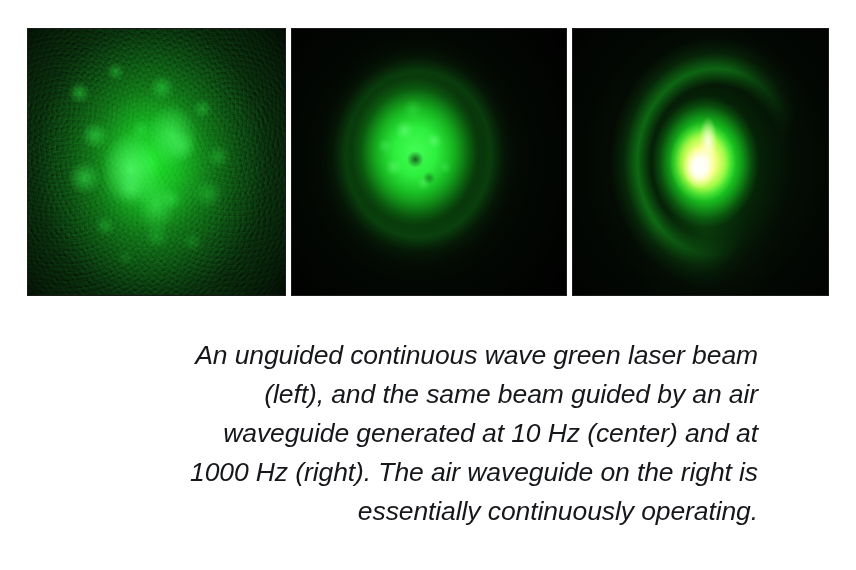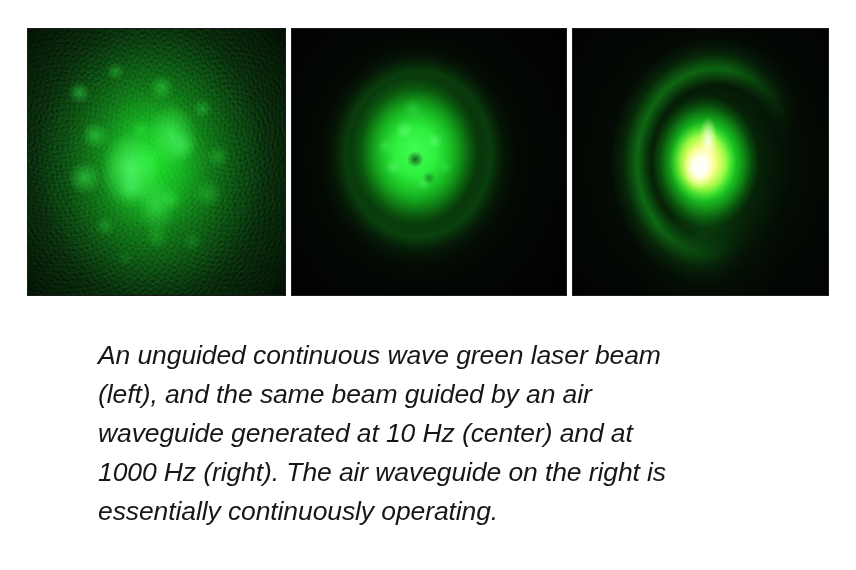--- a/index.html
+++ b/index.html
@@ -234,21 +234,21 @@
       radial-gradient(ellipse 72% 78% at 52% 50%, rgba(0,0,0,0) 48%, rgba(0,0,0,0.55) 86%, rgba(0,0,0,0.88) 100%);
   }
 
   
   #caption {
     position: absolute;
     left: 50%;
     transform: translateX(-50%);
     top: 336px;
     width: 660px;
-    text-align: left;
+    text-align: right;
     font-family: "Liberation Sans", sans-serif;
     font-style: italic;
     font-weight: 400;
     font-size: 26.5px;
     line-height: 39px;
     color: #15171a;
     letter-spacing: -0.1px;
     white-space: pre-line;
   }
 </style>

